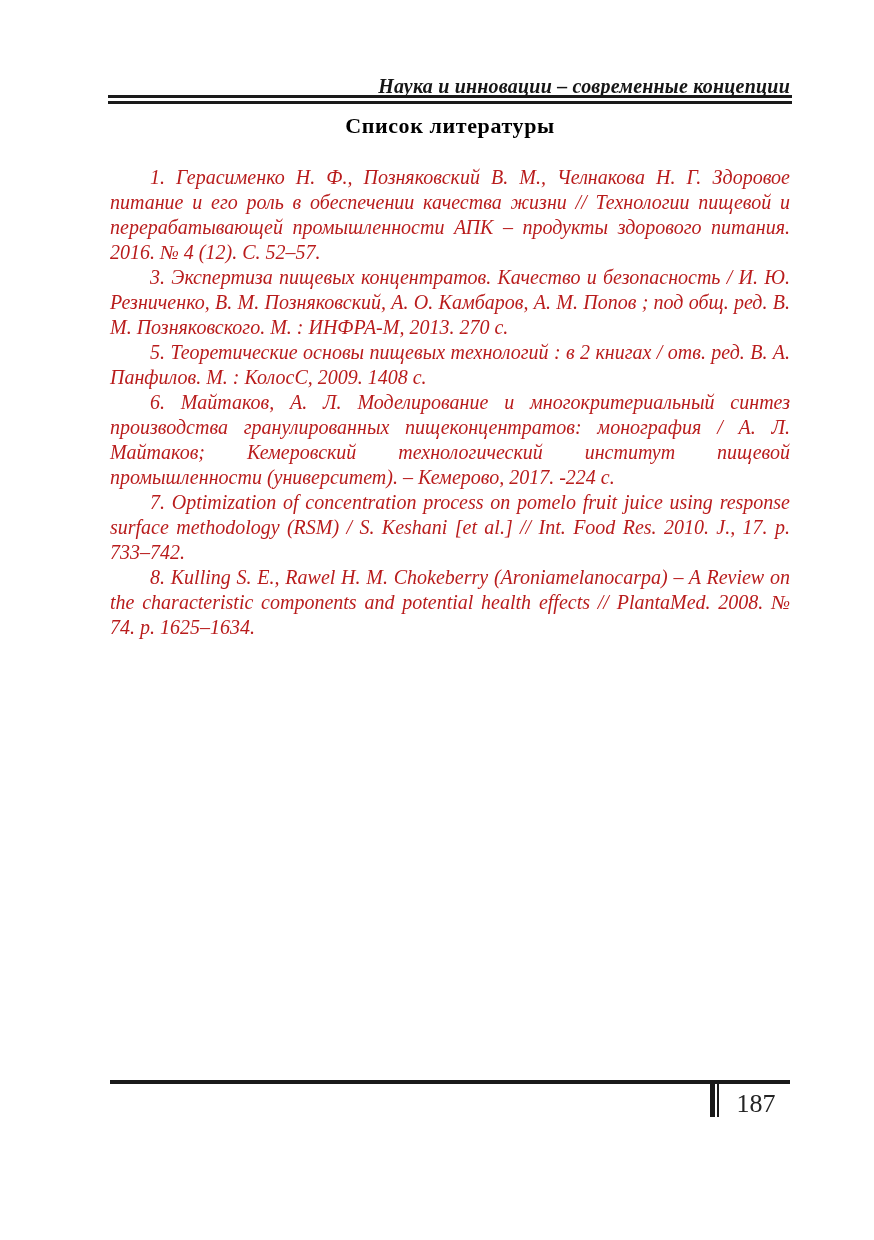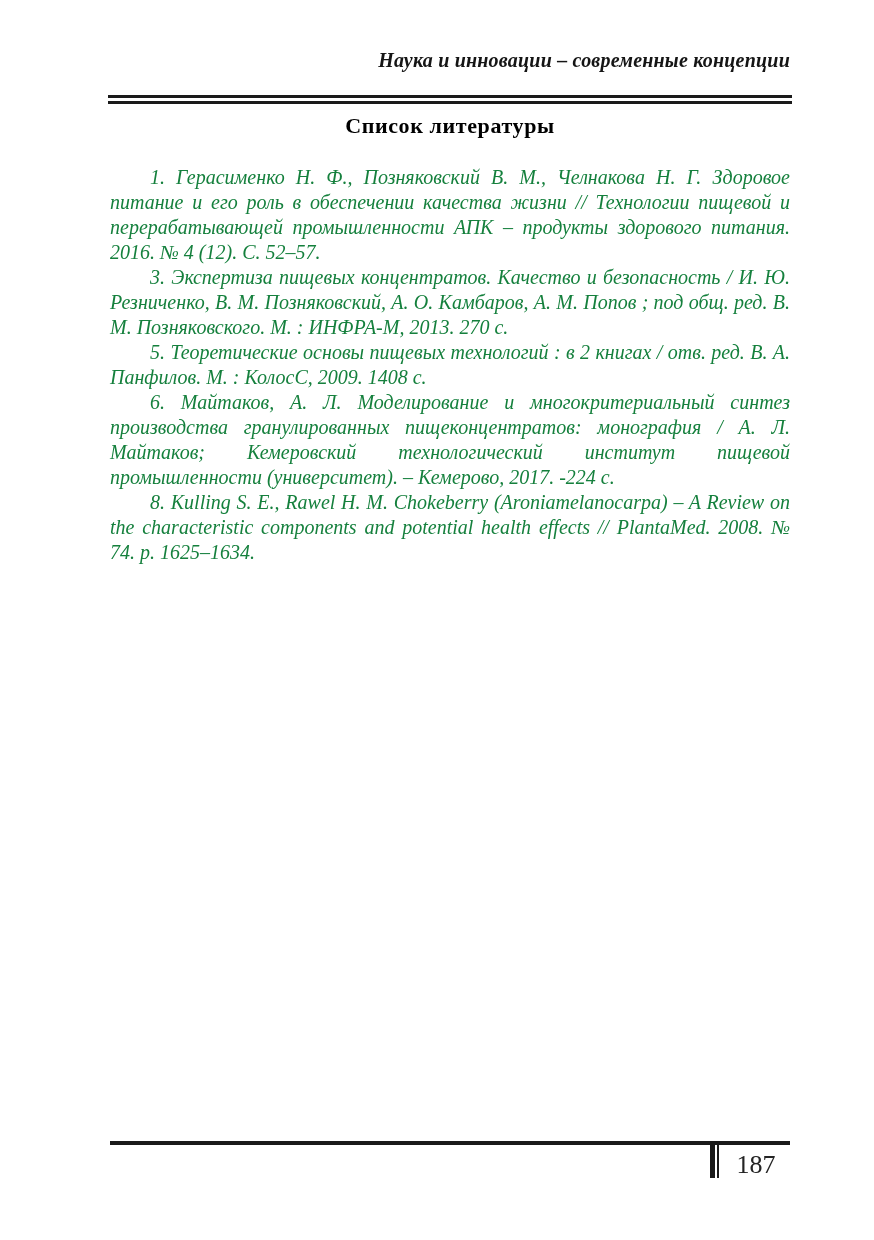--- a/index.html
+++ b/index.html
@@ -7,21 +7,21 @@
     position: relative;
     width: 874px;
     height: 1240px;
     background: #ffffff;
     font-family: "Liberation Serif", serif;
     overflow: hidden;
     margin: 0 auto;
   }
   .abs { position: absolute; }
   .running-header {
-    left: 110px; top: 49px; width: 680px;
+    left: 110px; top: 75px; width: 680px;
     text-align: right;
     font-style: italic;
     font-weight: bold;
     font-size: 20px;
     color: #151515;
     letter-spacing: 0.2px;
   }
   .double-rule {
     left: 108px; top: 95px; width: 684px; height: 9px;
     border-top: 3px solid #1a1a1a;
@@ -35,29 +35,29 @@
     font-size: 22px;
     color: #000000;
     letter-spacing: 0.6px;
   }
   .references {
     left: 110px; top: 165px; width: 680px;
     font-style: italic;
     font-size: 20px;
     line-height: 25px;
     text-align: justify;
-    color: #15803d;
+    color: #b91c1c;
   }
   .references p {
     margin: 0;
     padding: 0;
     text-indent: 40px;
   }
   .footer {
-    left: 110px; top: 1141px; width: 680px; height: 60px;
+    left: 110px; top: 1080px; width: 680px; height: 60px;
   }
   .footer-rule {
     position: absolute; left: 0; top: 0; width: 680px;
     border-top: 4px solid #1a1a1a;
   }
   .footer-bars {
     position: absolute; left: 600px; top: 0; height: 37px;
     display: flex; gap: 2px;
   }
   .footer-bar-thick { width: 5px; height: 100%; background: #1a1a1a; }
@@ -80,20 +80,21 @@
 
   <div class="abs double-rule"></div>
 
   <div class="abs section-title">Список литературы</div>
 
   <div class="abs references">
     <p>1. Герасименко Н. Ф., Позняковский В. М., Челнакова Н. Г. Здоровое питание и его роль в обеспечении качества жизни // Технологии пищевой и перерабатывающей промышленности АПК – продукты здорового питания. 2016. № 4 (12). С. 52–57.</p>
     <p>3. Экспертиза пищевых концентратов. Качество и безопасность / И. Ю. Резниченко, В. М. Позняковский, А. О. Камбаров, А. М. Попов ; под общ. ред. В. М. Позняковского. М. : ИНФРА-М, 2013. 270 с.</p>
     <p>5. Теоретические основы пищевых технологий : в 2 книгах / отв. ред. В. А. Панфилов. М. : КолосС, 2009. 1408 с.</p>
     <p>6. Майтаков, А. Л. Моделирование и многокритериальный синтез производства гранулированных пищеконцентратов: монография / А. Л. Майтаков; Кемеровский технологический институт пищевой промышленности (университет). – Кемерово, 2017. -224 с.</p>
+    <p>7. Optimization of concentration process on pomelo fruit juice using response surface methodology (RSM) / S. Keshani [et al.] // Int. Food Res. 2010. J., 17. p. 733–742.</p>
     <p>8. Kulling S. E., Rawel H. M. Chokeberry (Aroniamelanocarpa) – A Review on the characteristic components and potential health effects // PlantaMed. 2008. № 74. p. 1625–1634.</p>
   </div>
 
   <div class="abs footer">
     <div class="footer-rule"></div>
     <div class="footer-bars">
       <div class="footer-bar-thick"></div>
       <div class="footer-bar-thin"></div>
     </div>
     <div class="page-number">187</div>

